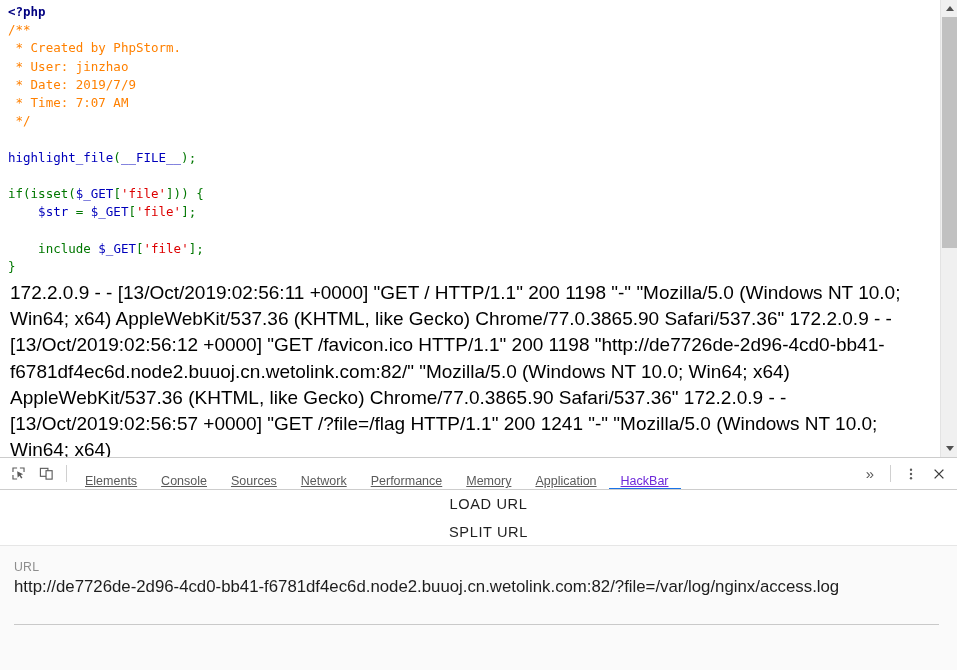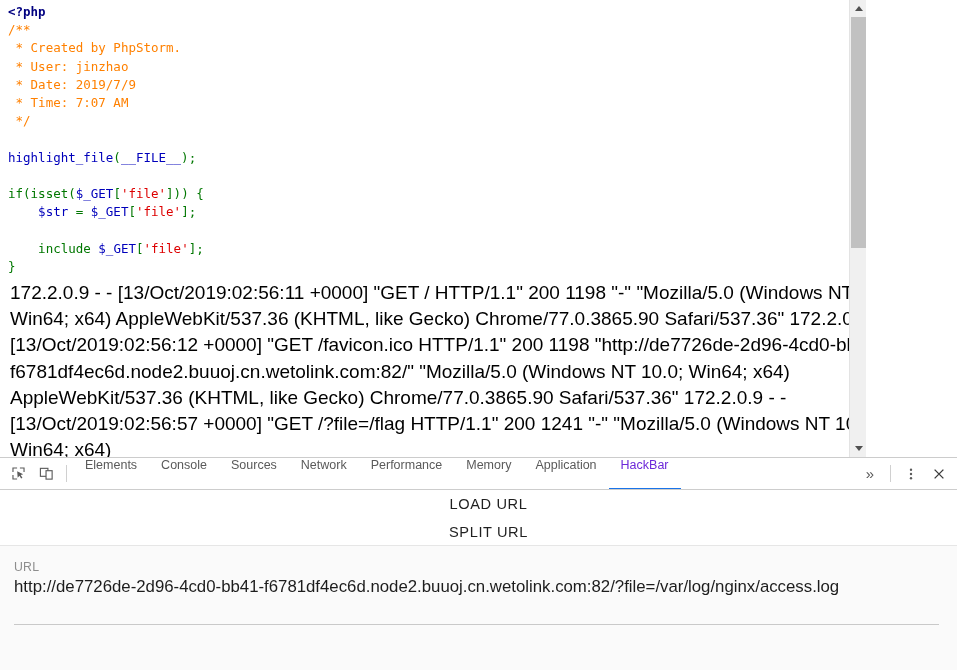--- a/index.html
+++ b/index.html
@@ -18,21 +18,21 @@
     height: 670px;
     background: #fff;
     display: flex;
     flex-direction: column;
   }
 
   
   #page-area {
     position: relative;
     height: 457px;
-    width: 866px;
+    width: 957px;
     background: #ffffff;
     overflow: hidden;
     flex: 0 0 auto;
   }
 
   #page-content {
     position: absolute;
     top: 0; left: 0;
     width: 934px;
     height: 457px;
@@ -140,28 +140,29 @@
     flex: 0 0 1px;
   }
   #dt-tabs {
     display: flex;
     align-items: stretch;
     flex: 1 1 auto;
     overflow: hidden;
   }
   .dt-tab {
     display: flex;
-    align-items: flex-start;
+    align-items: flex-end;
     padding: 0 12px;
     font-size: 12.5px;
     color: #5a5a5a;
     cursor: pointer;
     white-space: nowrap;
     border-bottom: 2px solid transparent;
     margin-bottom: -1px;
+    text-decoration: underline;
   }
   .dt-tab.active {
     color: #6d28d9;
     border-bottom-color: #1a73e8;
   }
   .dt-more {
     display: flex;
     align-items: center;
     padding: 0 10px;
     font-size: 15px;

